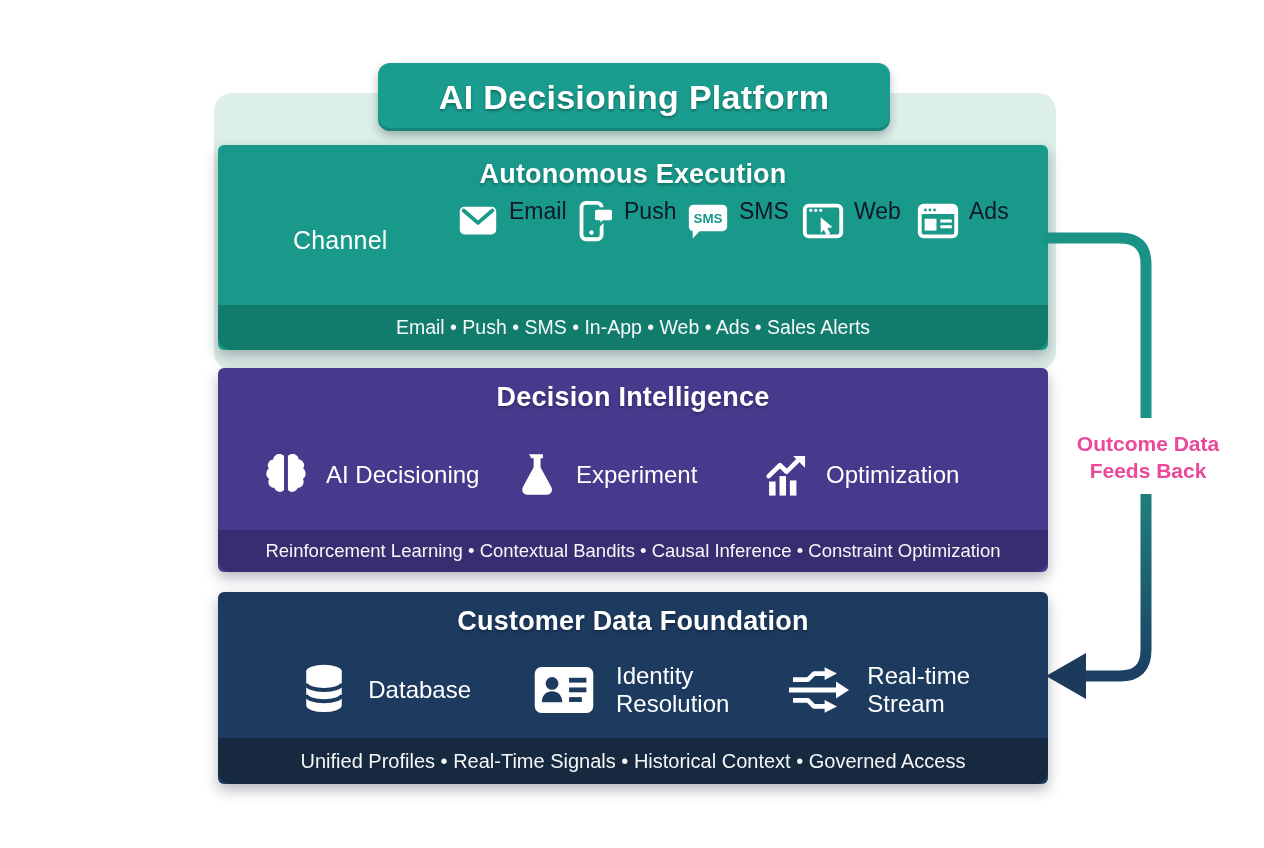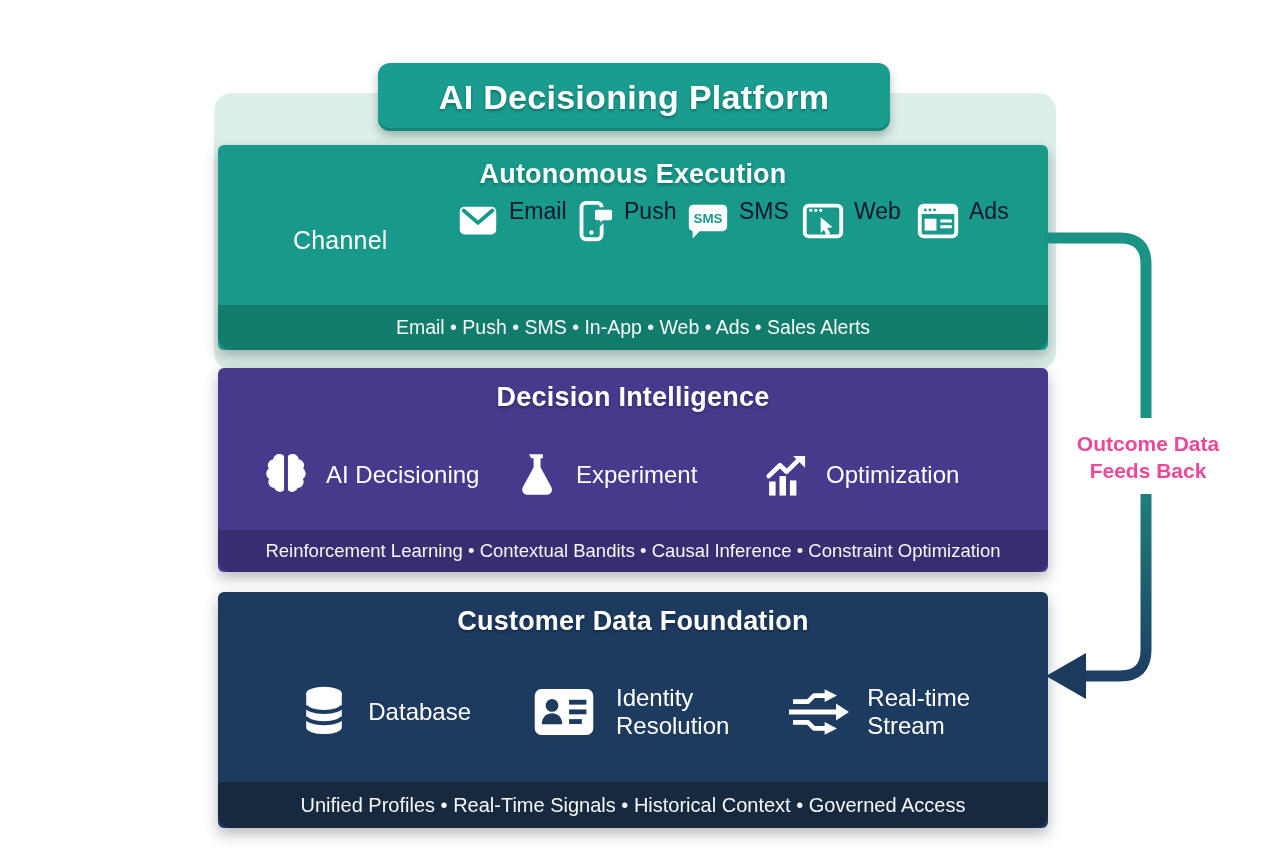--- a/index.html
+++ b/index.html
@@ -21,21 +21,21 @@
   .layer{
     position:absolute;left:218px;width:830px;border-radius:6px;z-index:2;
     display:flex;flex-direction:column;box-shadow:0 6px 14px rgba(10,20,40,.30);
   }
   .layer h2{
     margin:14px 0 2px 0;text-align:center;color:#ffffff;font-size:27px;font-weight:700;
     letter-spacing:.2px;text-shadow:0 2px 3px rgba(0,0,0,.28);
   }
   .layer-exec{top:145px;height:205px;background:#18998a;}
   .layer-intel{top:368px;height:204px;background:#463a8c;}
-  .layer-found{top:592px;height:236px;background:#1d3a5f;}
+  .layer-found{top:592px;height:192px;background:#1d3a5f;}
   .footer-band{
     margin-top:auto;height:45px;display:flex;align-items:center;justify-content:center;
     border-radius:0 0 14px 14px;color:rgba(255,255,255,.96);font-size:19.5px;white-space:nowrap;
   }
   .footer-exec{background:#117b6c;}
   .footer-intel{background:#372d71;height:42px;font-size:18.5px;}
   .footer-found{background:#16293f;height:46px;font-size:20px;}
   
   .exec-row{display:flex;align-items:flex-start;padding:6px 20px 0 75px;flex:1;}
   .channel-label{

